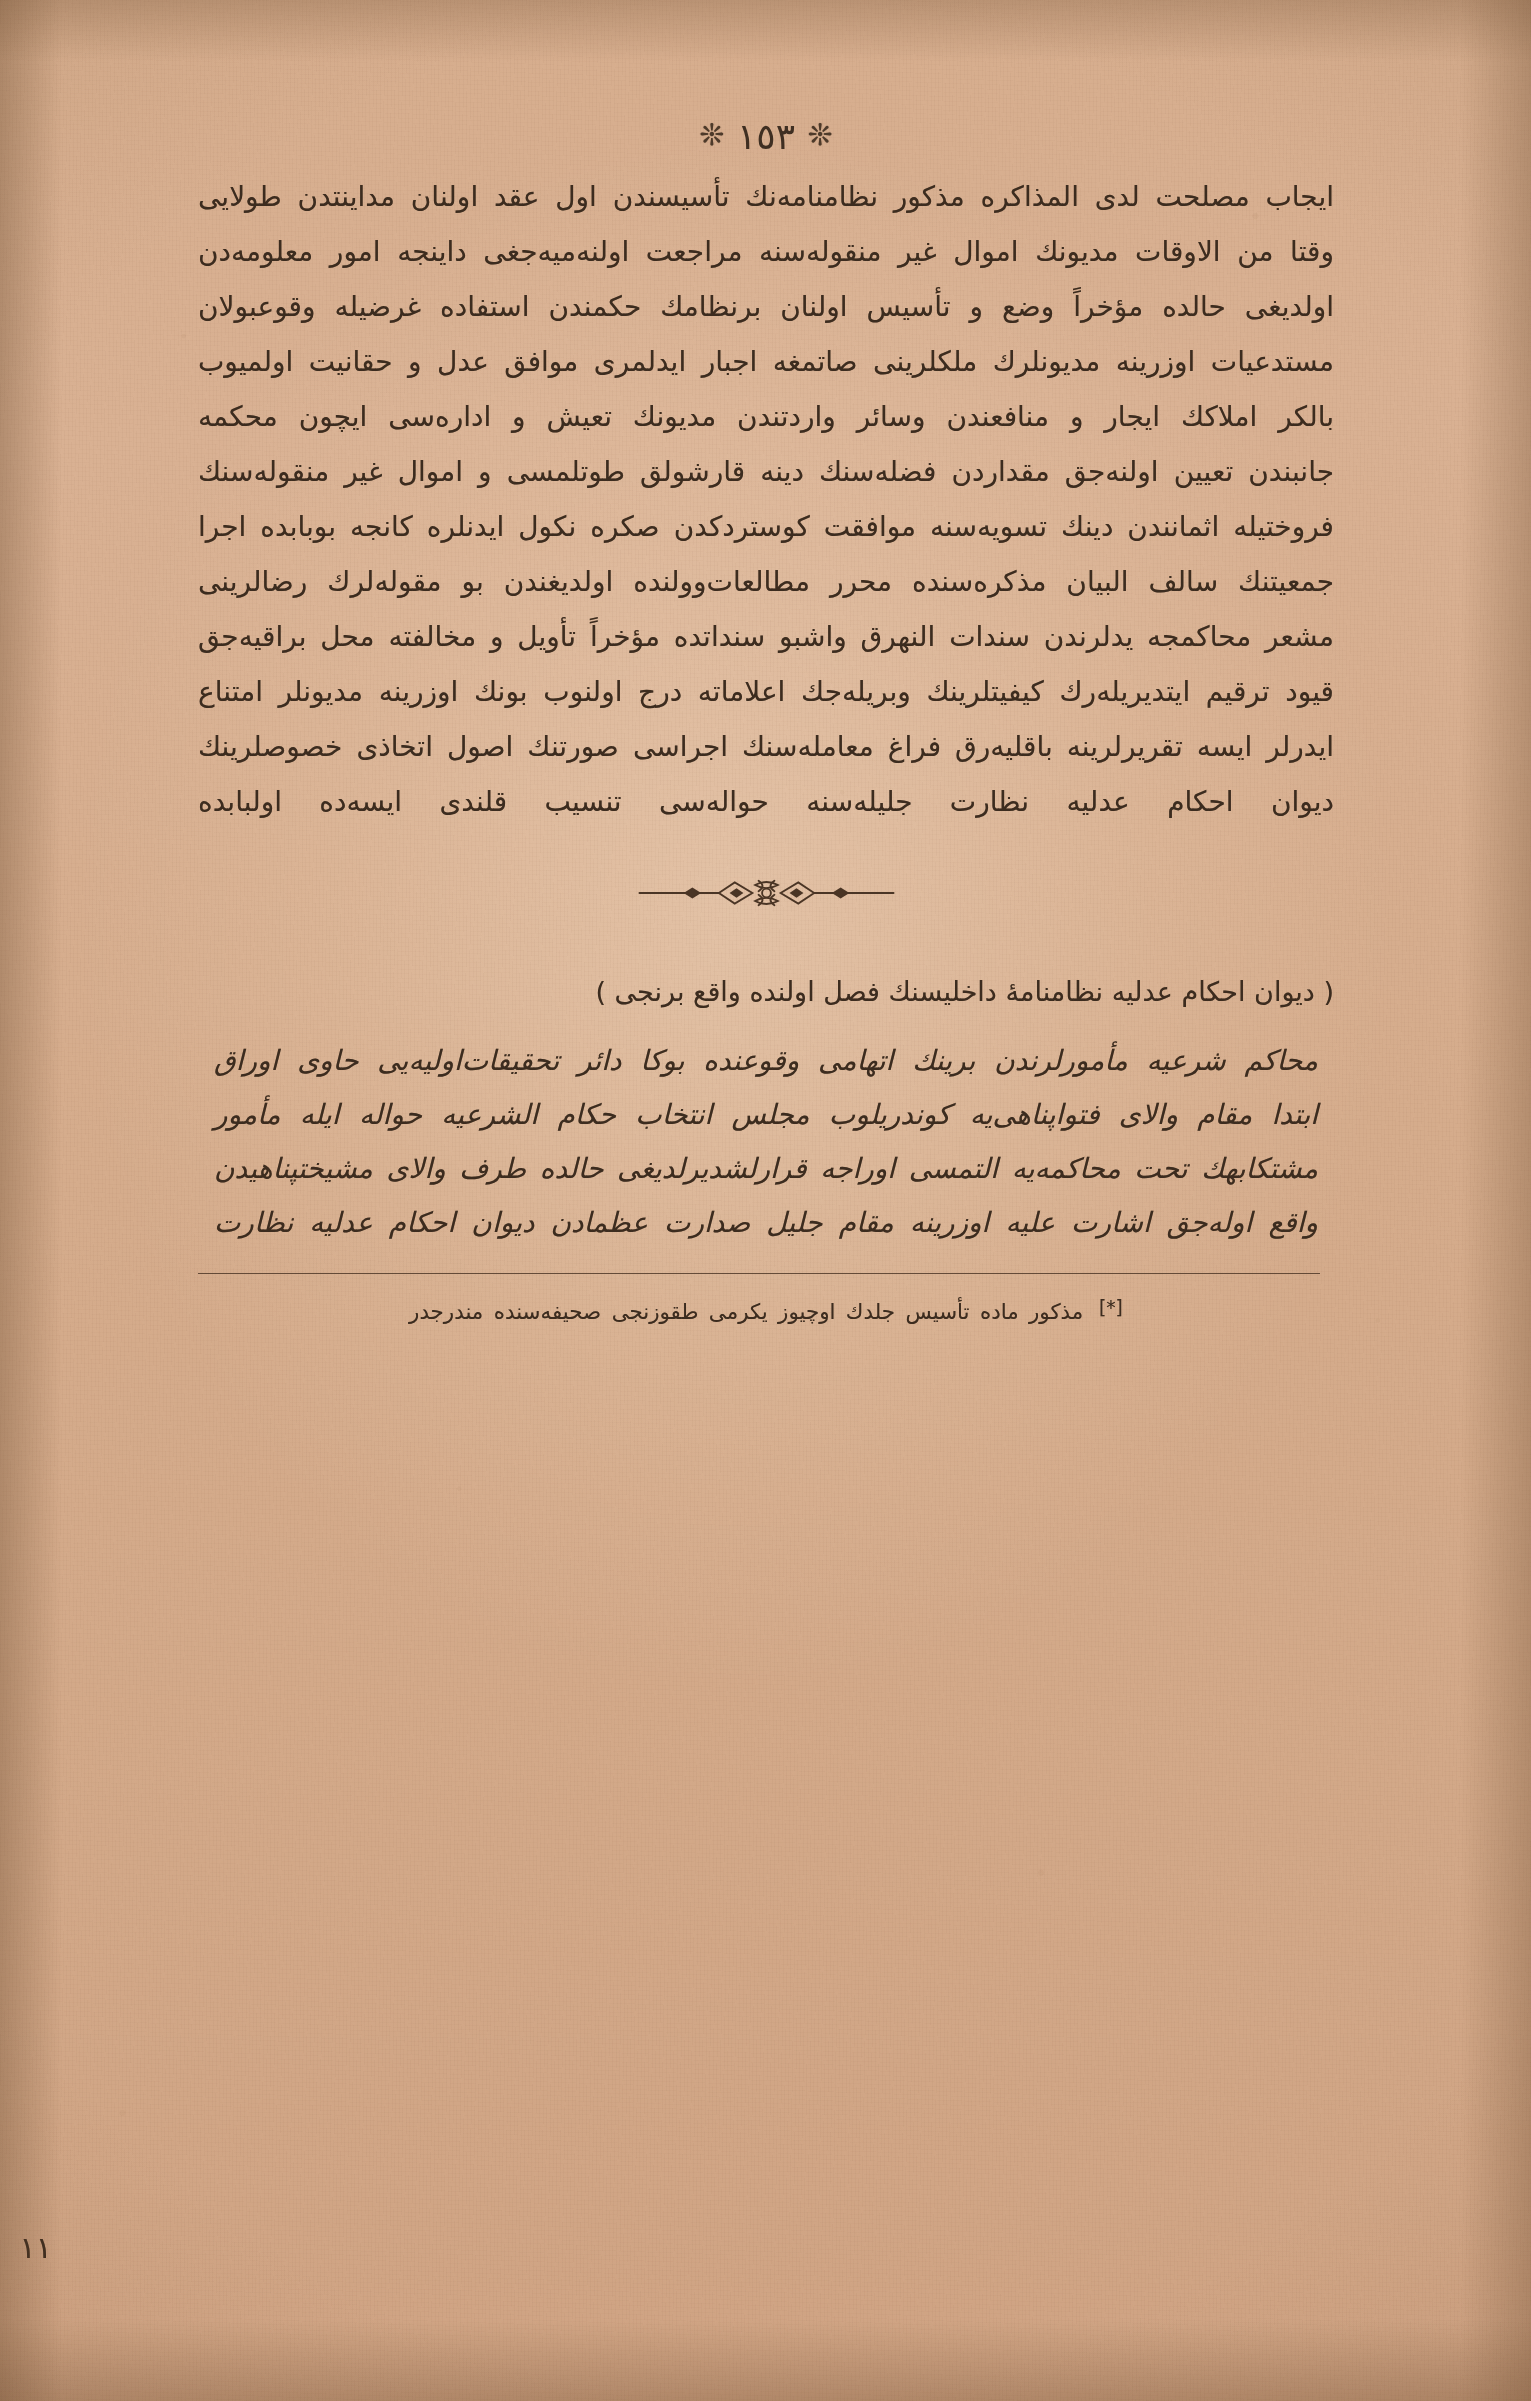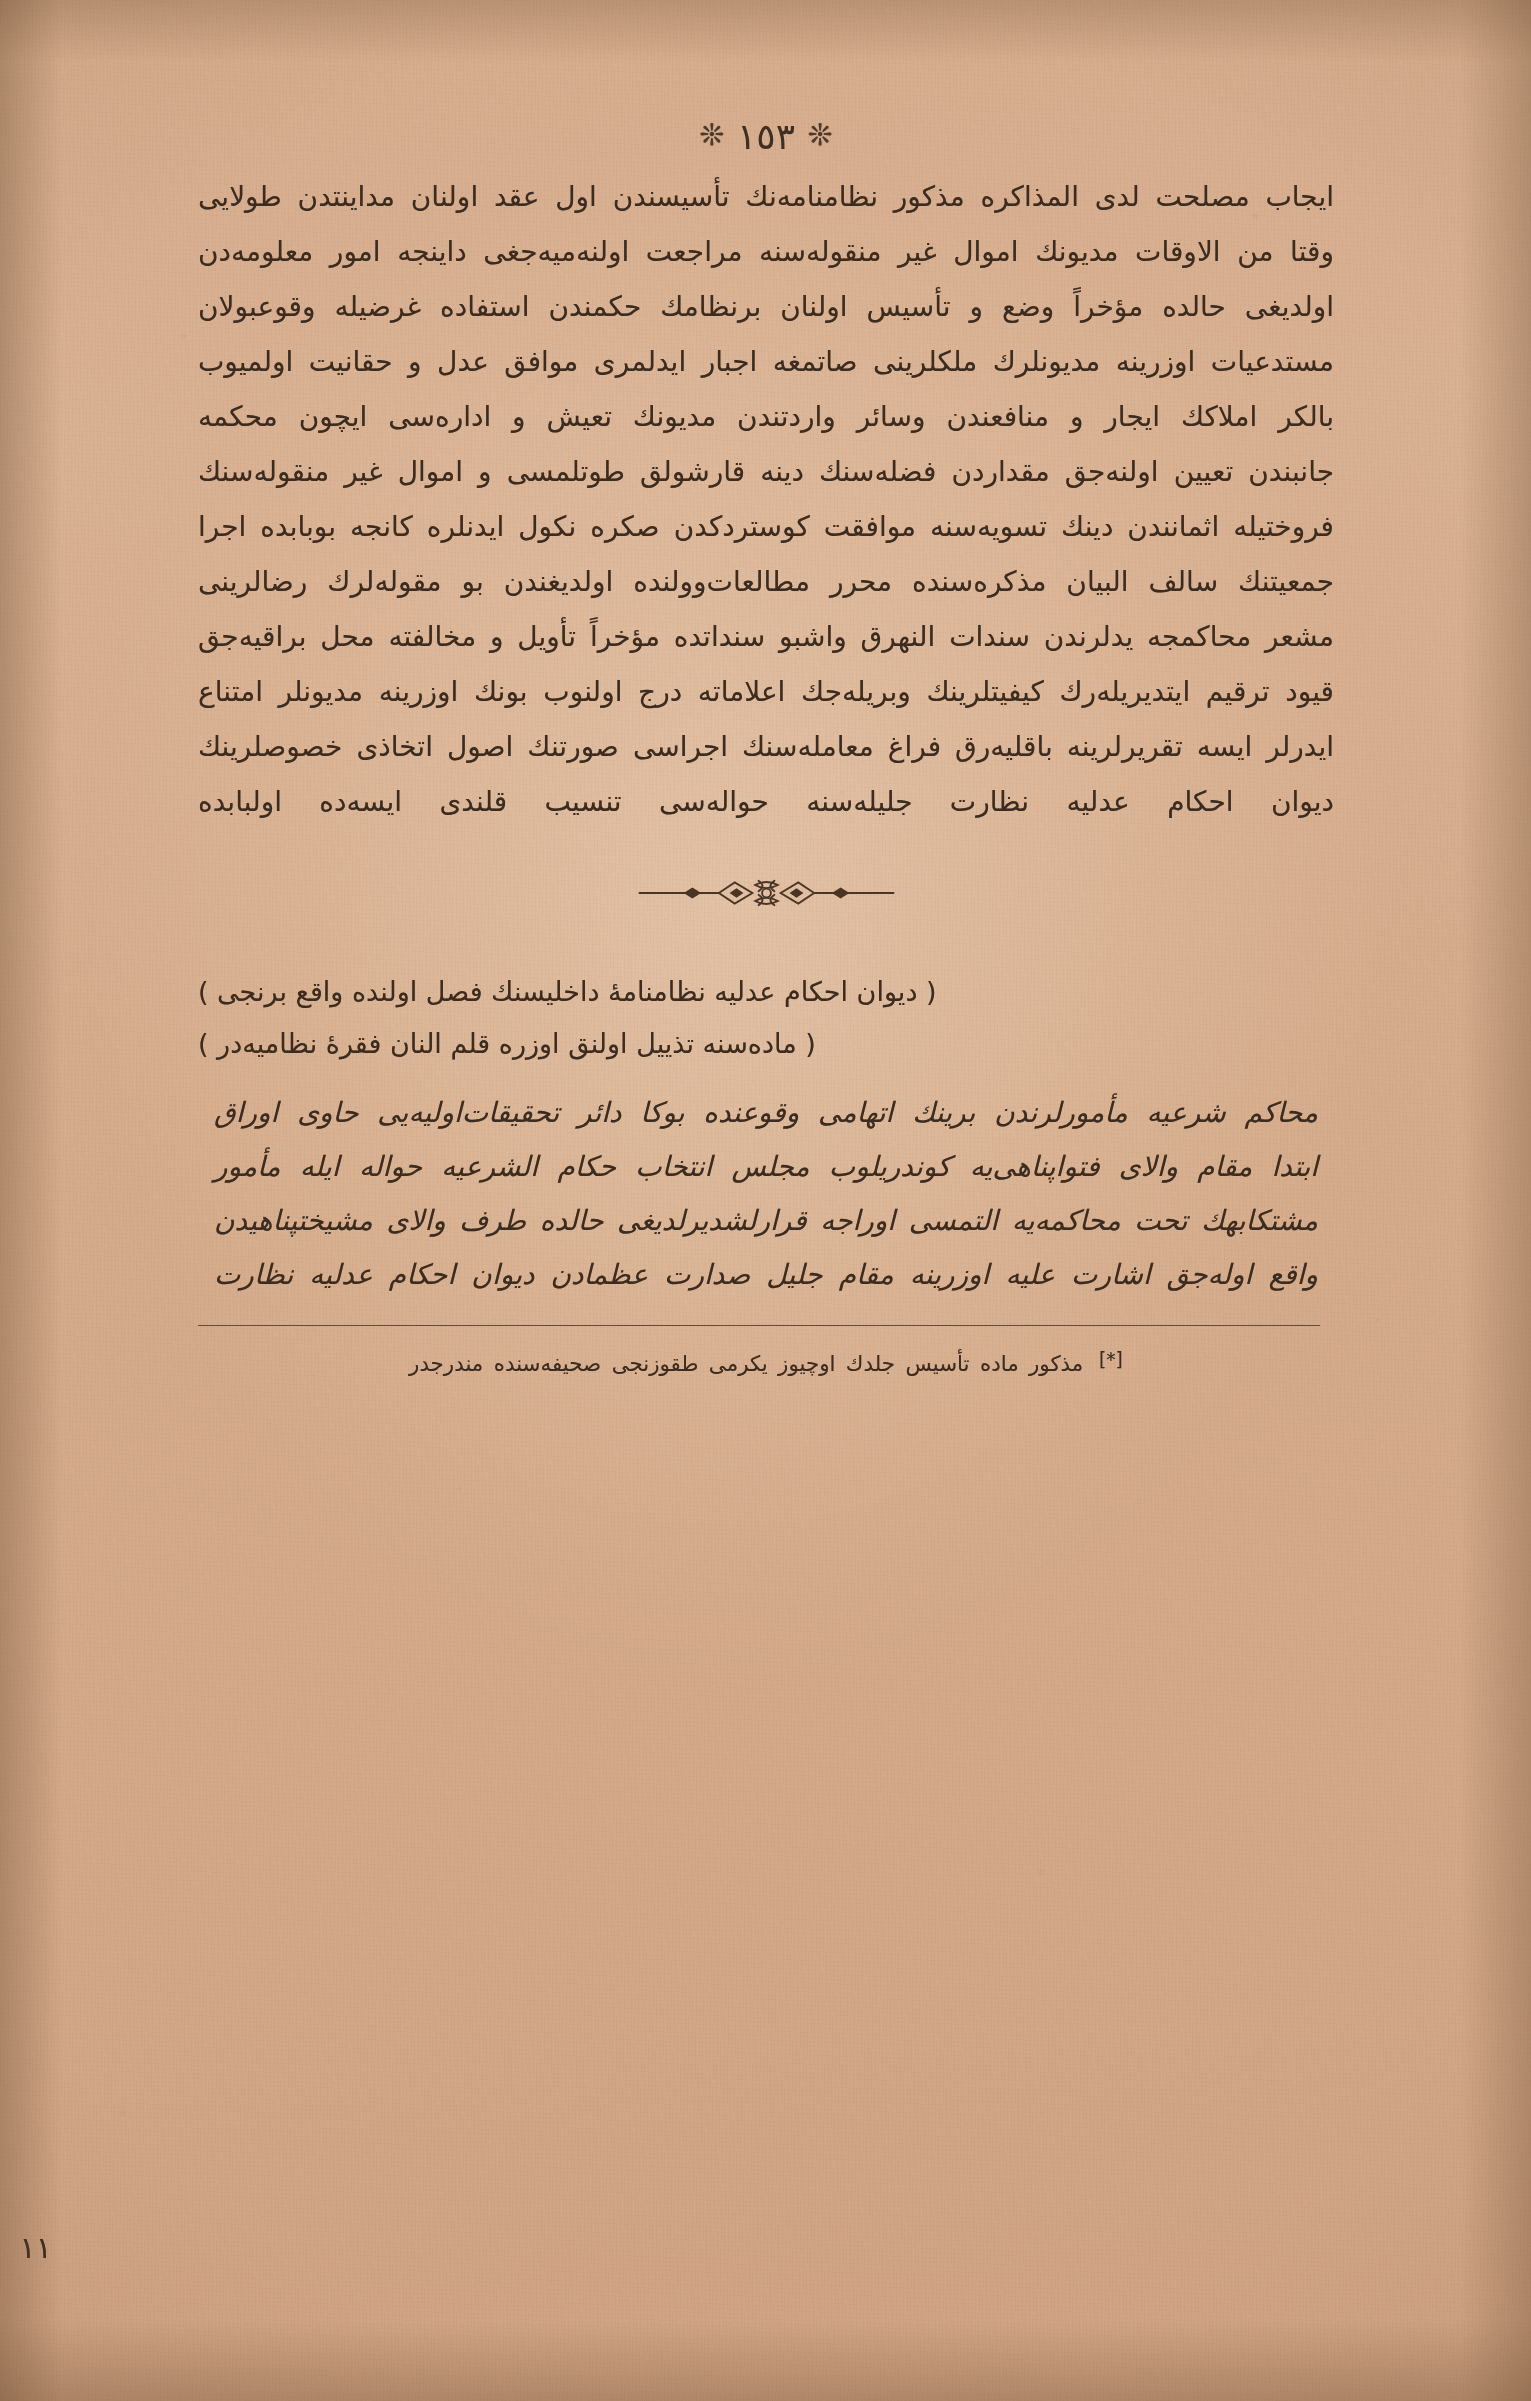--- a/index.html
+++ b/index.html
@@ -120,21 +120,21 @@
     align-items: center;
     height: 50px;
   }
 
   
   .section-two {
     margin-top: 48px;
   }
   .head-line {
     direction: rtl;
-    text-align: left;
+    text-align: right;
     font-size: 27px;
     line-height: 52px;
     color: #3c2c1f;
     font-family: "DejaVu Sans", sans-serif;
     text-shadow: 0 0 0.5px rgba(60,42,28,0.40);
   }
   .body-two {
     margin-top: 3.6px;
     font-size: 28px;
     line-height: 54px;
@@ -244,23 +244,20 @@
           <path d="M226 17 L234 12 L242 17 L234 22 Z" fill="#4a3525"></path>
           <line x1="242" y1="17" x2="294" y2="17"></line>
         </g>
       </svg>
     </div>
 
     <div class="section-two">
 
       <div class="head-line">( دیوان احكام عدلیه نظامنامهٔ داخلیسنك فصل اولنده واقع برنجی )</div>
 
-      <div class="head-line">
-        <span>( مادەسنه تذییل اولنق اوزره قلم النان فقرهٔ نظامیه‌در )</span>
-      </div>
 
       <div class="rtl-block body-two">
         <p class="p-justified">محاكم شرعیه مأمورلرندن برینك اتهامی وقوعنده بوكا دائر تحقیقات‌اولیه‌یی حاوی اوراق ابتدا مقام والای فتواپناهی‌یه کوندریلوب مجلس انتخاب حكام الشرعیه حواله ایله مأمور مشتكابهك تحت محاكمه‌یه التمسی اوراجه قرارلشدیرلدیغی حالده طرف والای مشیختپناهیدن واقع اوله‌جق اشارت علیه اوزرینه مقام جلیل صدارت عظمادن دیوان احكام عدلیه نظارت</p>
       </div>
     </div>
 
     <div class="footnote-rule"></div>
     <div class="footnote">
       <span class="fn-mark">[*]</span>
       <span>مذکور ماده تأسیس جلدك اوچیوز یکرمی طقوزنجی صحیفه‌سنده مندرجدر</span>

